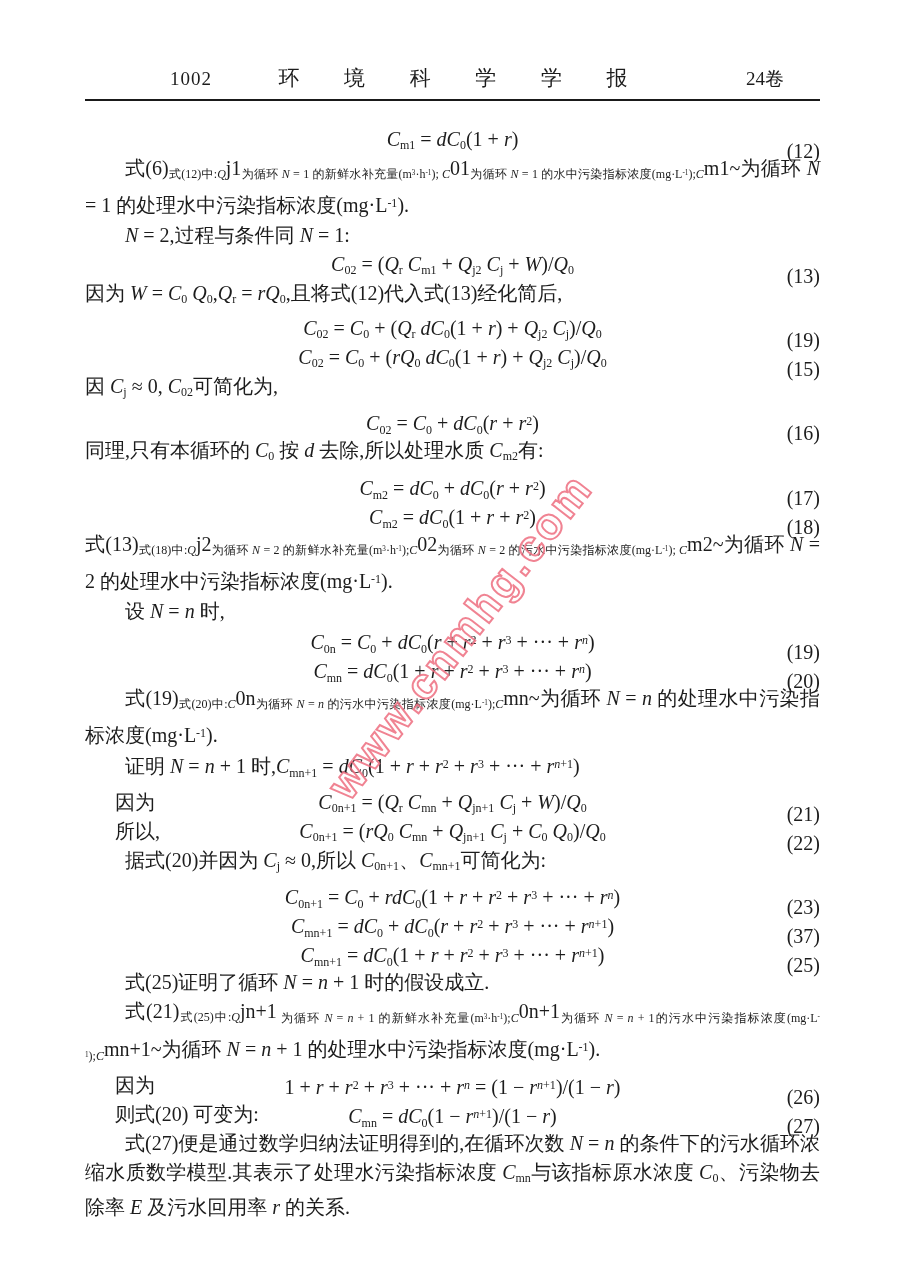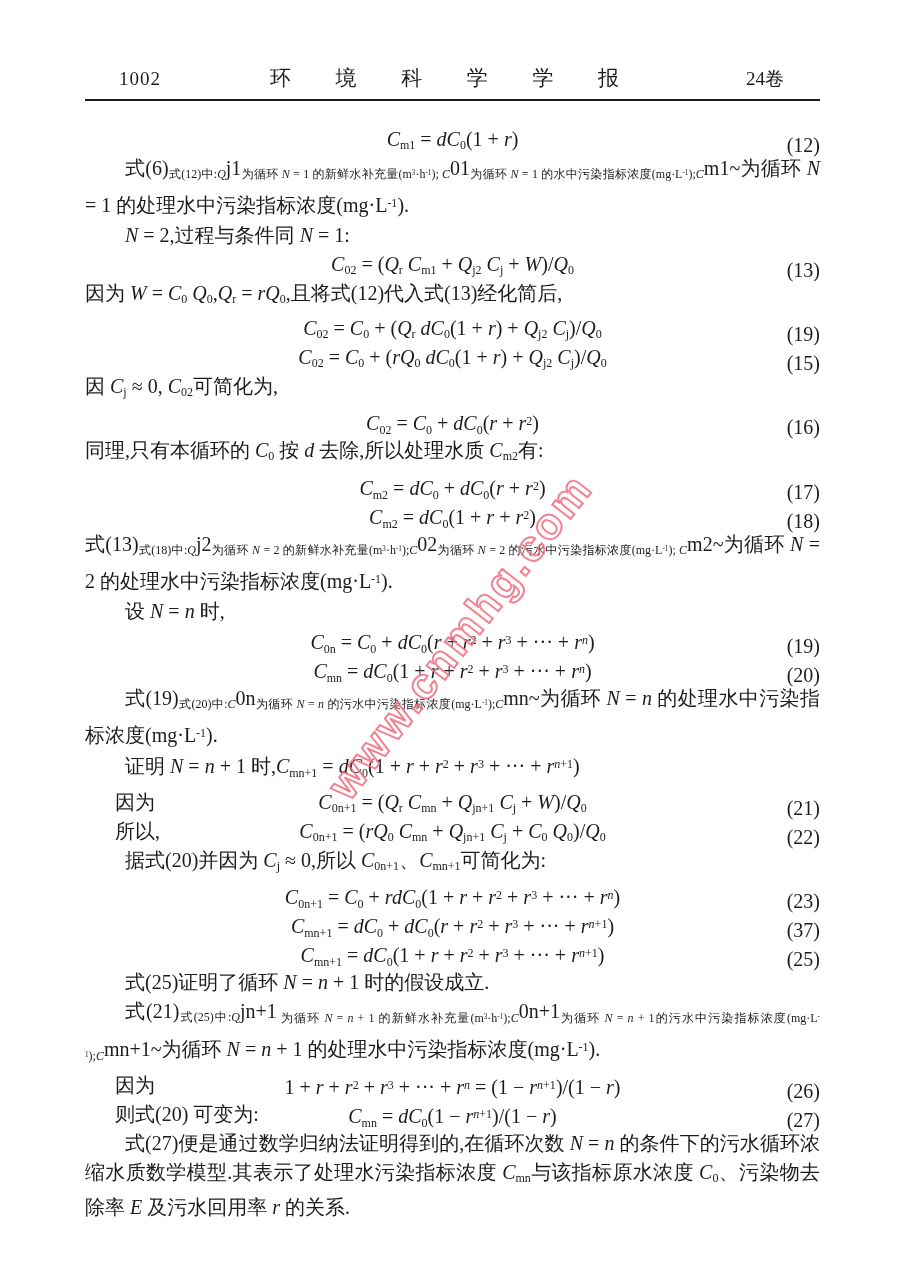--- a/index.html
+++ b/index.html
@@ -7,33 +7,33 @@
     width:904px;height:1262px;position:relative;overflow:hidden;
     background:#ffffff;color:#1c1c1c;
     font-family:"Liberation Serif","DejaVu Serif",serif;
   }
   .page{position:absolute;left:85px;top:64px;width:735px;}
   
   .hdr{
     display:flex;justify-content:space-between;align-items:baseline;
     border-bottom:2px solid #1a1a1a;padding-bottom:7px;font-size:19px;
   }
-  .hdr .pgnum{width:110px;text-align:center;letter-spacing:1px;}
+  .hdr .pgnum{width:110px;text-align:right;letter-spacing:1px;margin-left:17px;}
   .hdr .journal{flex:1;text-align:center;font-size:21px;letter-spacing:16px;font-weight:500;font-family:Liberation Mono, monospace;}
   .hdr .vol{width:110px;text-align:center;}
   
   .content{margin-top:24px;}
   .para{
     margin:0;font-size:20px;line-height:29px;text-align:justify;
     font-family:"Liberation Serif","DejaVu Serif",serif;
   }
   .para.indent{text-indent:2em;}
   .eqrow{position:relative;height:29px;line-height:29px;font-size:20px;}
   .eqrow .formula{display:block;text-align:center;padding:0 60px;white-space:nowrap;}
-  .eqrow .eqnum{position:absolute;right:0;top:6px;}
+  .eqrow .eqnum{position:absolute;right:0;top:12px;}
   .eqrow .eqlabel{position:absolute;left:30px;top:0;}
   sub{font-size:0.60em;vertical-align:-0.28em;letter-spacing:0;}
   sup{font-size:0.60em;vertical-align:0.45em;letter-spacing:0;}
   i{font-style:italic;font-family:"Liberation Serif","DejaVu Serif",serif;}
   
   .watermark{
     position:absolute;left:250px;top:608px;width:420px;height:56px;
     line-height:56px;text-align:center;
     transform:rotate(-52deg);
     font-family:"Liberation Sans","DejaVu Sans",sans-serif;

